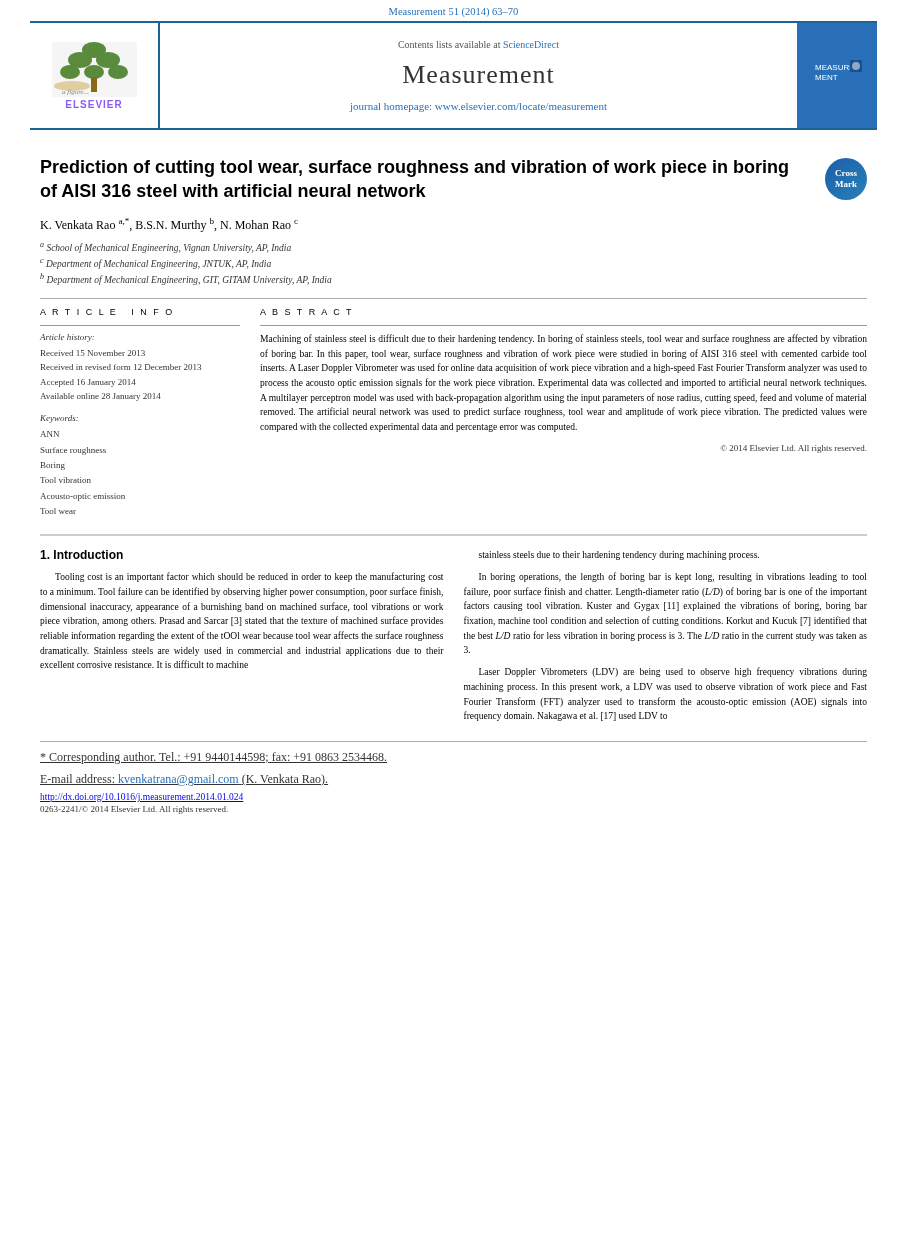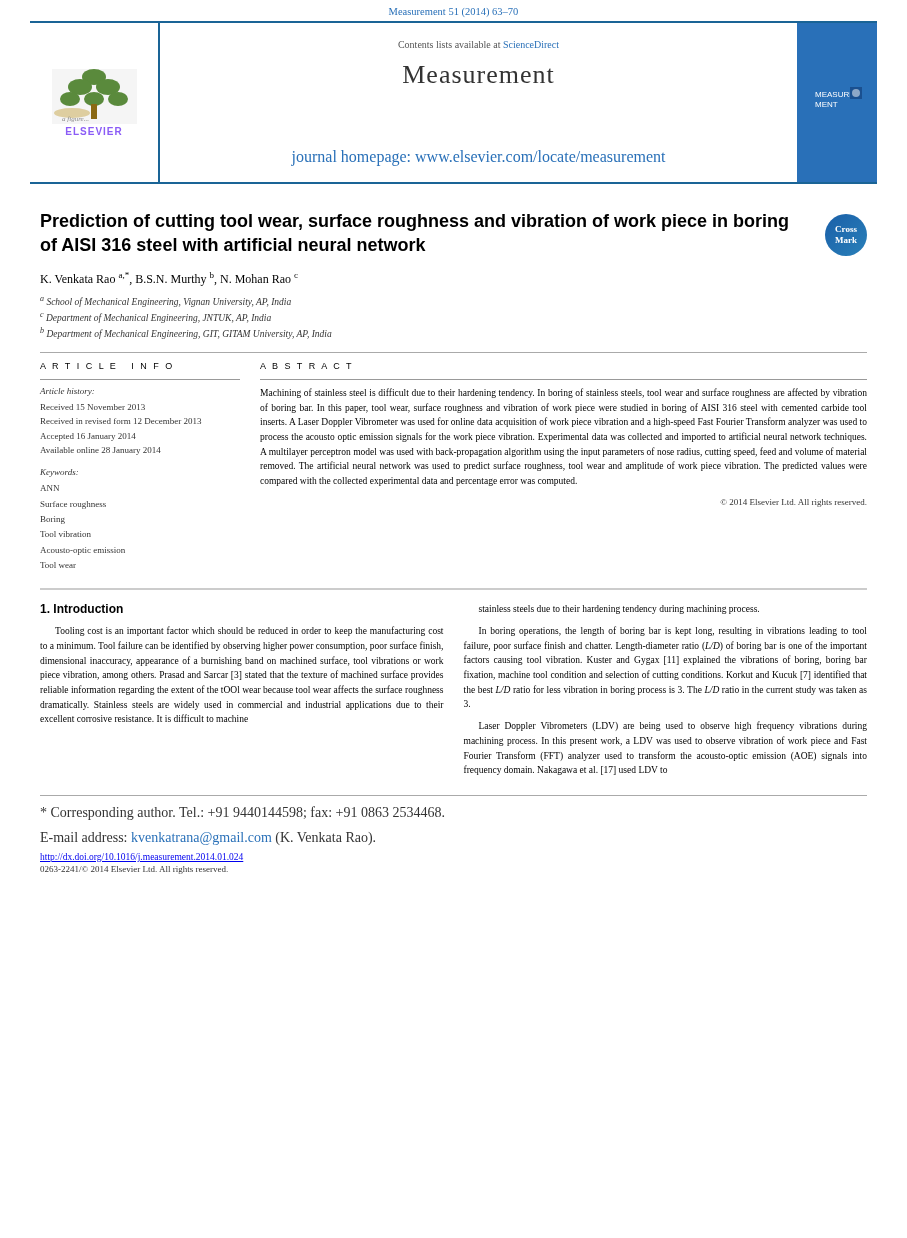--- a/index.html
+++ b/index.html
@@ -75,23 +75,22 @@
     .journal-name {
       font-size: 26px;
       font-family: 'Georgia', serif;
       font-weight: normal;
       color: #333;
       letter-spacing: 1px;
       margin-bottom: 4px;
     }
 
     .journal-homepage {
-      font-size: 16px;
+      font-size: 11px;
       color: #555;
-      margin-top: 48px;
     }
 
     .journal-homepage a {
       color: #2970b8;
       text-decoration: none;
     }
 
     .journal-header-right {
       width: 80px;
       background: #2970b8;
@@ -108,21 +107,21 @@
     }
 
     
     .main-content {
       padding: 15px 40px;
     }
 
     
     .article-title-section {
       display: flex;
-      align-items: center;
+      align-items: flex-start;
       margin-top: 10px;
       margin-bottom: 12px;
     }
 
     .article-title {
       flex: 1;
       font-size: 18px;
       font-weight: bold;
       font-family: Arial, Helvetica, sans-serif;
       line-height: 1.35;
@@ -313,24 +312,25 @@
     }
 
     
     .footer-divider {
       border: none;
       border-top: 1px solid #aaa;
       margin: 10px 0 6px;
     }
 
     .footnote {
-      font-size: 14px;
+      font-size: 12px;
       color: #333;
       line-height: 1.5;
       margin-bottom: 4px;
+      text-decoration: underline;
     }
 
     .footnote a {
       color: #2970b8;
       text-decoration: none;
     }
 
     .doi-link {
       font-size: 9.5px;
       color: #2970b8;

